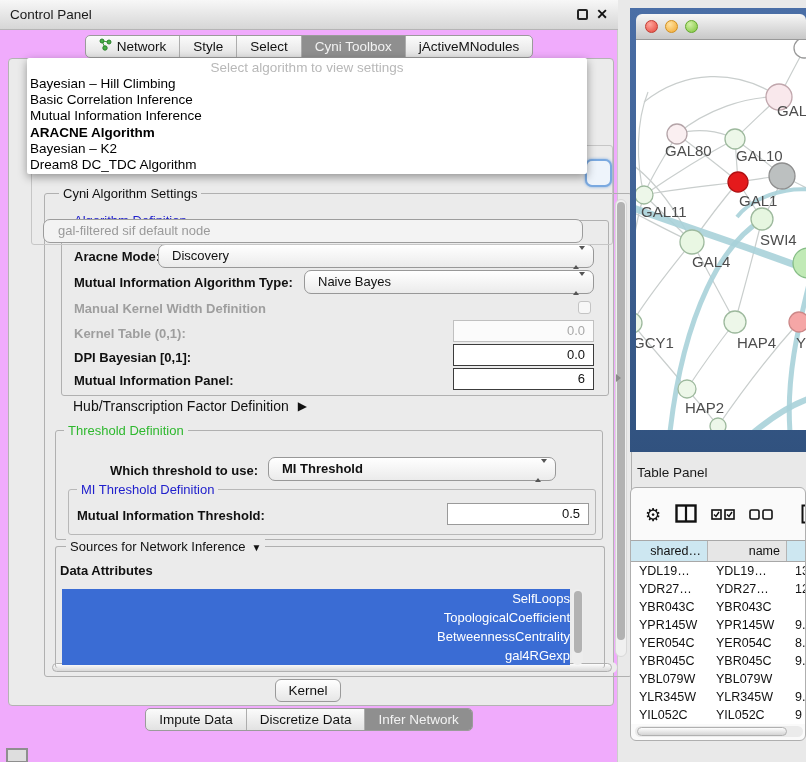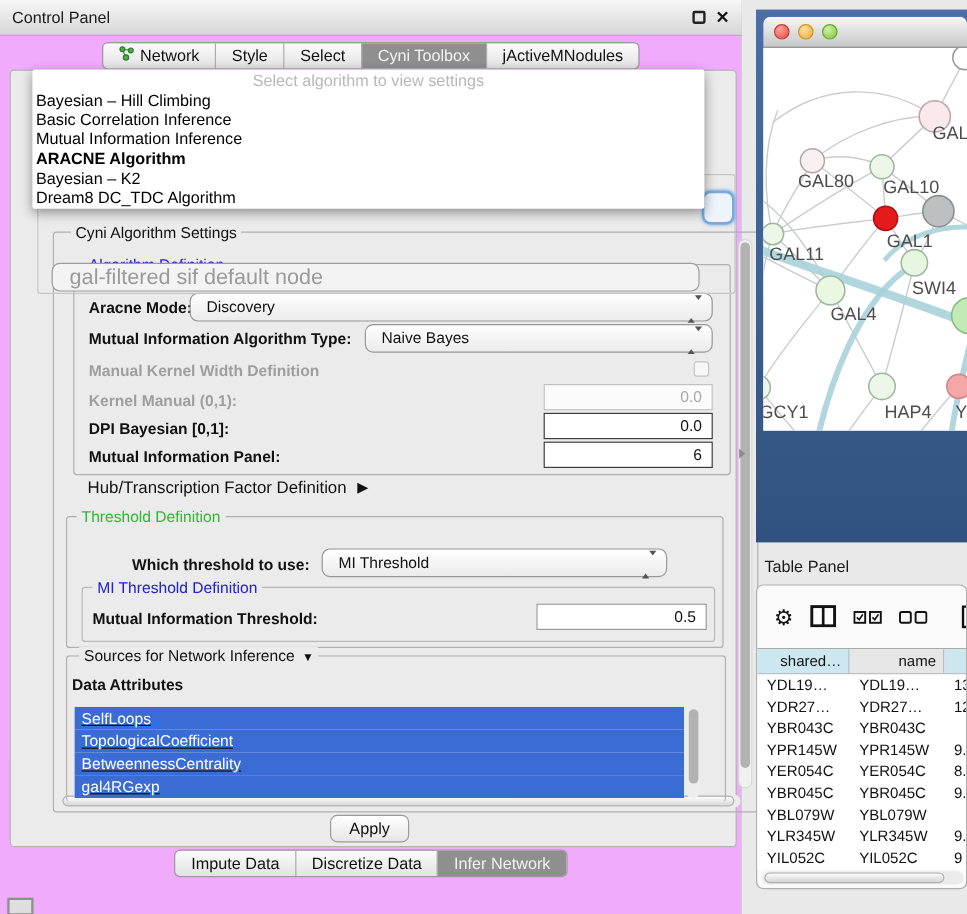--- a/index.html
+++ b/index.html
@@ -32,21 +32,21 @@
     background:#ebebeb; border:1px solid #b3b3b3; border-radius:4px; }
 
   
   .behind-group { position:absolute; left:22px; top:86px; width:582px; height:100px;
     border:1px solid #c6c6c6; border-radius:3px; z-index:1; }
   .combo-sliver { position:absolute; left:576px; top:100px; width:27px; height:28px;
     border:2px solid #7aa9e0; border-radius:7px; background:#eef4fb;
     box-shadow:0 0 3px #7aa9e0; z-index:2; }
   .hidden-combo { position:absolute; left:34px; top:160px; width:540px; height:24px;
     border:1px solid #9c9c9c; border-radius:7px; background:#f3f3f3; z-index:2;
-    color:#9a9a9a; line-height:22px; padding-left:14px; font-size:18px; }
+    color:#9a9a9a; line-height:22px; padding-left:14px; font-size:13px; }
 
   
   .dropdown { position:absolute; left:18px; top:-1px; width:560px; height:116px;
     background:#ffffff; z-index:5; box-shadow:0 3px 10px rgba(0,0,0,.38);
     border-radius:2px; padding-top:2px; }
   .dd-prompt { text-align:center; color:#b8b8b8; font-size:13.5px; line-height:16px; }
   .dd-item { font-size:13.5px; line-height:16.2px; padding-left:3px; color:#000; white-space:nowrap; }
   .dd-item.selected { font-weight:bold; }
 
   
@@ -81,21 +81,21 @@
     text-align:right; padding-right:8px; line-height:20px; font-size:13px; }
   .field.disabled { border:1px solid #c0c0c0; background:#fbfbfb; color:#a8a8a8; }
   .checkbox { position:absolute; width:13px; height:13px; border:1px solid #c4c4c4;
     border-radius:3px; background:#f7f7f7; }
 
   .hub-row { position:absolute; left:28px; top:204px; font-size:14px; color:#111;
     display:flex; align-items:center; gap:9px; }
   .play-tri { font-size:12px; color:#111; }
   .down-tri { font-size:10px; color:#111; margin-left:6px; }
 
-  .attr-list { position:absolute; left:6px; top:42px; width:508px; height:76px; overflow:hidden; background:#ebebeb;text-decoration:underline; }
+  .attr-list { position:absolute; left:6px; top:42px; width:508px; height:76px; overflow:hidden; background:#ebebeb; }
   .attr-item { height:19px; line-height:19px; background:#3a6cd4; color:#ffffff;
     font-size:13px; padding-left:6px; }
   .list-vscroll { position:absolute; left:516px; top:42px; width:11px; height:76px;
     background:#ededed; border-radius:5px; }
   .list-vscroll .thumb { position:absolute; left:1.5px; top:2px; width:8px; height:62px;
     background:#b2b2b2; border-radius:4px; }
 
   .apply-btn { position:absolute; left:266px; top:620px; width:66px; height:23px;
     border:1px solid #9a9a9a; border-radius:6px; background:linear-gradient(#ffffff,#e6e6e6);
     font-size:13.5px; text-align:center; line-height:21px; color:#111; }
@@ -110,21 +110,21 @@
   
   .net-frame { position:absolute; left:630px; top:8px; width:176px; height:444px;
     background:linear-gradient(#4a6ea6,#31527f); }
   .net-titlebar { position:absolute; left:6px; top:6px; width:170px; height:26px;
     border-radius:6px 6px 0 0; background:linear-gradient(#f6f6f6,#c8c8c8);
     border-bottom:1px solid #999; display:flex; align-items:center; padding-left:9px; gap:7px; }
   .light { width:13px; height:13px; border-radius:50%; }
   .light.red { background:radial-gradient(circle at 35% 30%, #ffa59c, #e4473c); border:1px solid #c23b31; }
   .light.yellow { background:radial-gradient(circle at 35% 30%, #ffe2a0, #f2a730); border:1px solid #d2901f; }
   .light.green { background:radial-gradient(circle at 35% 30%, #d2f0a6, #7cc43a); border:1px solid #63a82b; }
-  .net-canvas { position:absolute; left:6px; top:32px; width:170px; height:319px;
+  .net-canvas { position:absolute; left:6px; top:32px; width:170px; height:390px;
     background:#ffffff; overflow:hidden; }
 
   
   .tp-title { position:absolute; left:637px; top:465px; font-size:13.5px; color:#1a1a1a; }
   .tp-inner { position:absolute; left:630px; top:487px; width:176px; height:254px;
     background:#fafafa; border:1px solid #afafaf; border-radius:6px; overflow:hidden; }
   .tp-toolbar { position:absolute; left:0; top:10px; width:176px; height:34px;
     display:flex; align-items:center; gap:0; }
   .tbi { margin-left:14px; flex:none; }
   .gear { font-size:18px; color:#111; line-height:20px; }
@@ -216,69 +216,69 @@
 
         <span class="lbl" style="left:12px; top:54px;">Mutual Information Algorithm Type:</span>
         <div class="combo" style="left:242px; top:49px; width:290px;">
           <div class="val">Naive Bayes</div>
           <span class="arrows"><span class="tri-up"></span><span class="tri-dn"></span></span>
         </div>
 
         <span class="lbl gray" style="left:12px; top:80px;">Manual Kernel Width Definition</span>
         <span class="checkbox" style="left:516px; top:80px;"></span>
 
-        <span class="lbl gray" style="left:12px; top:105px;">Kernel Manual (0,1):</span>
+        <span class="lbl gray" style="left:12px; top:105px;">Kernel Table (0,1):</span>
         <div class="field disabled" style="left:391px; top:99px; width:141px;">0.0</div>
 
         <span class="lbl" style="left:12px; top:129px;">DPI Bayesian [0,1]:</span>
         <div class="field" style="left:391px; top:123px; width:141px;">0.0</div>
 
         <span class="lbl" style="left:12px; top:152px;">Mutual Information Panel:</span>
         <div class="field" style="left:391px; top:147px; width:141px;">6</div>
       </div>
 
       <div class="hub-row">
         <span>Hub/Transcription Factor Definition</span>
         <span class="play-tri">▶</span>
       </div>
 
       <div class="group" style="left:10px; top:236px; width:548px; height:110px;">
         <span class="legend green" style="left:8px;">Threshold Definition</span>
 
         <span class="lbl" style="left:54px; top:32px;">Which threshold to use:</span>
-        <div class="combo" style="left:212px; top:26px; width:288px;">
+        <div class="combo" style="left:212px; top:26px; width:288px;font-weight:bold;">
           <div class="val">MI Threshold</div>
           <span class="arrows"><span class="tri-up"></span><span class="tri-dn"></span></span>
         </div>
 
         <div class="group" style="left:12px; top:58px; width:528px; height:46px; border-color:#b8b8b8;">
           <span class="legend blue" style="left:8px;">MI Threshold Definition</span>
           <span class="lbl" style="left:8px; top:18px;">Mutual Information Threshold:</span>
           <div class="field" style="left:378px; top:13px; width:142px; border-color:#9a9a9a;">0.5</div>
         </div>
       </div>
 
-      <div class="group" style="left:10px; top:352px; width:550px; height:122px; border-bottom:none;">
+      <div class="group" style="left:10px; top:352px; width:550px; height:122px; border-bottom:none;text-align:right;">
         <span class="legend" style="left:10px;">
           <span>Sources for Network Inference</span><span class="down-tri">▼</span>
         </span>
         <span class="lbl" style="left:4px; top:16px;">Data Attributes</span>
         <div class="attr-list" id="attrList">
             <div class="attr-item">SelfLoops</div>
             <div class="attr-item">TopologicalCoefficient</div>
             <div class="attr-item">BetweennessCentrality</div>
             <div class="attr-item">gal4RGexp</div>
           </div>
         <div class="list-vscroll">
             <div class="thumb"></div>
           </div>
       </div>
     </div>
 
-    <div class="apply-btn">Apply</div>
+    <div class="apply-btn">Kernel</div>
   </div>
 
   <div class="bottom-tabbar">
     <div class="tabstrip" id="bottomTabs">
         <div class="tab">Impute Data</div>
         <div class="tab">Discretize Data</div>
         <div class="tab active">Infer Network</div>
       </div>
   </div>
 </div>

